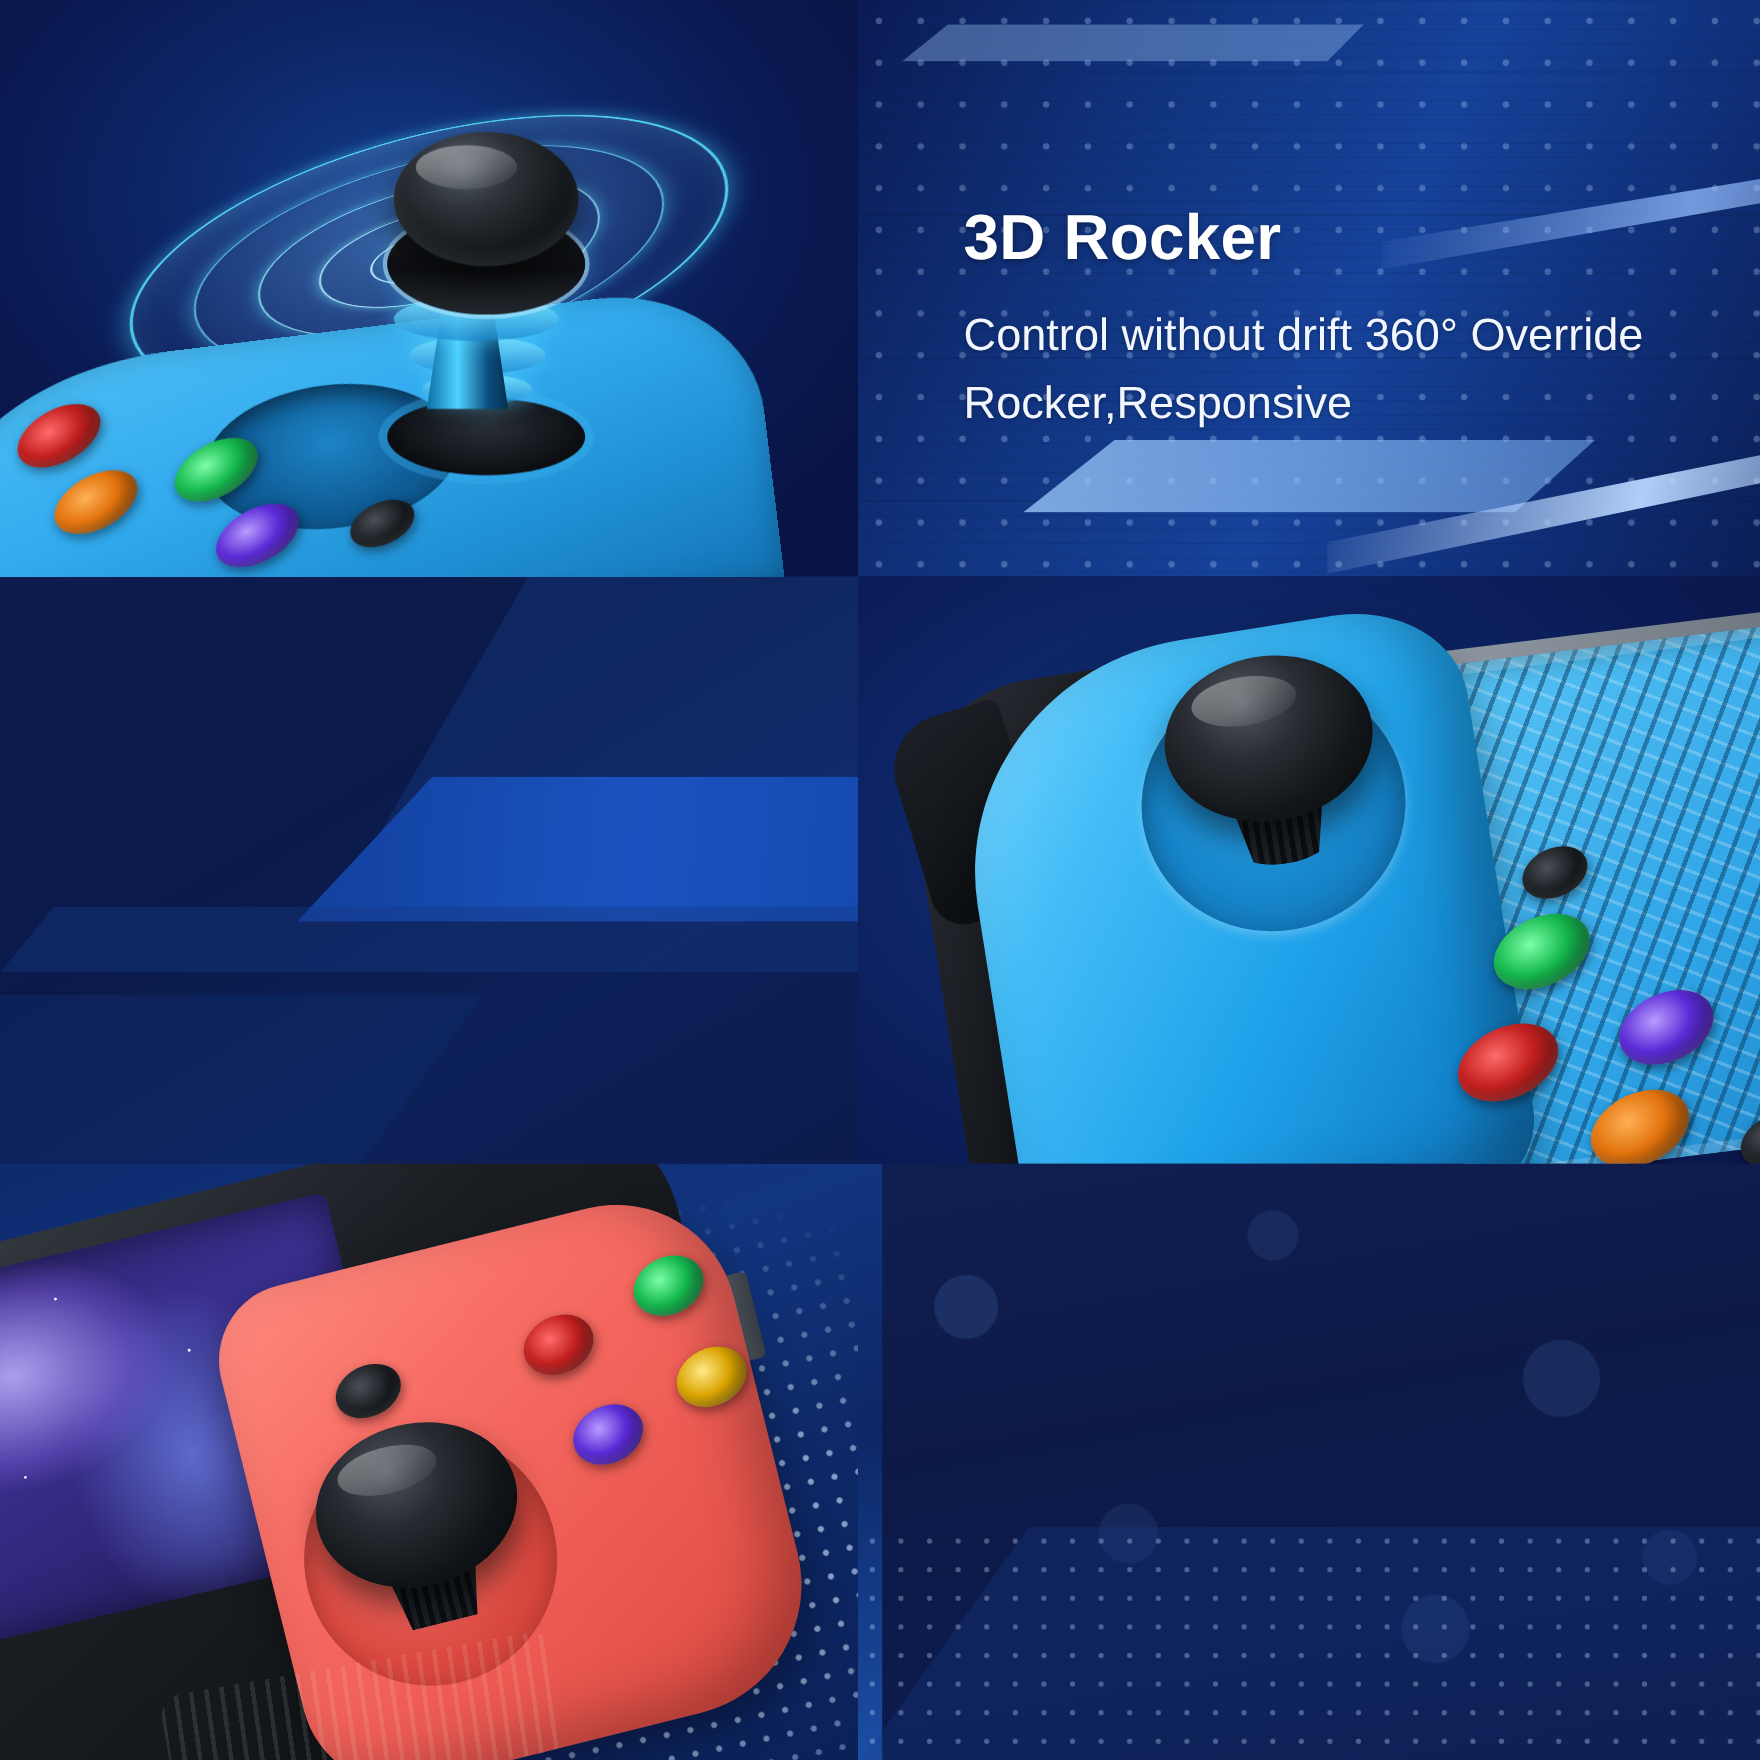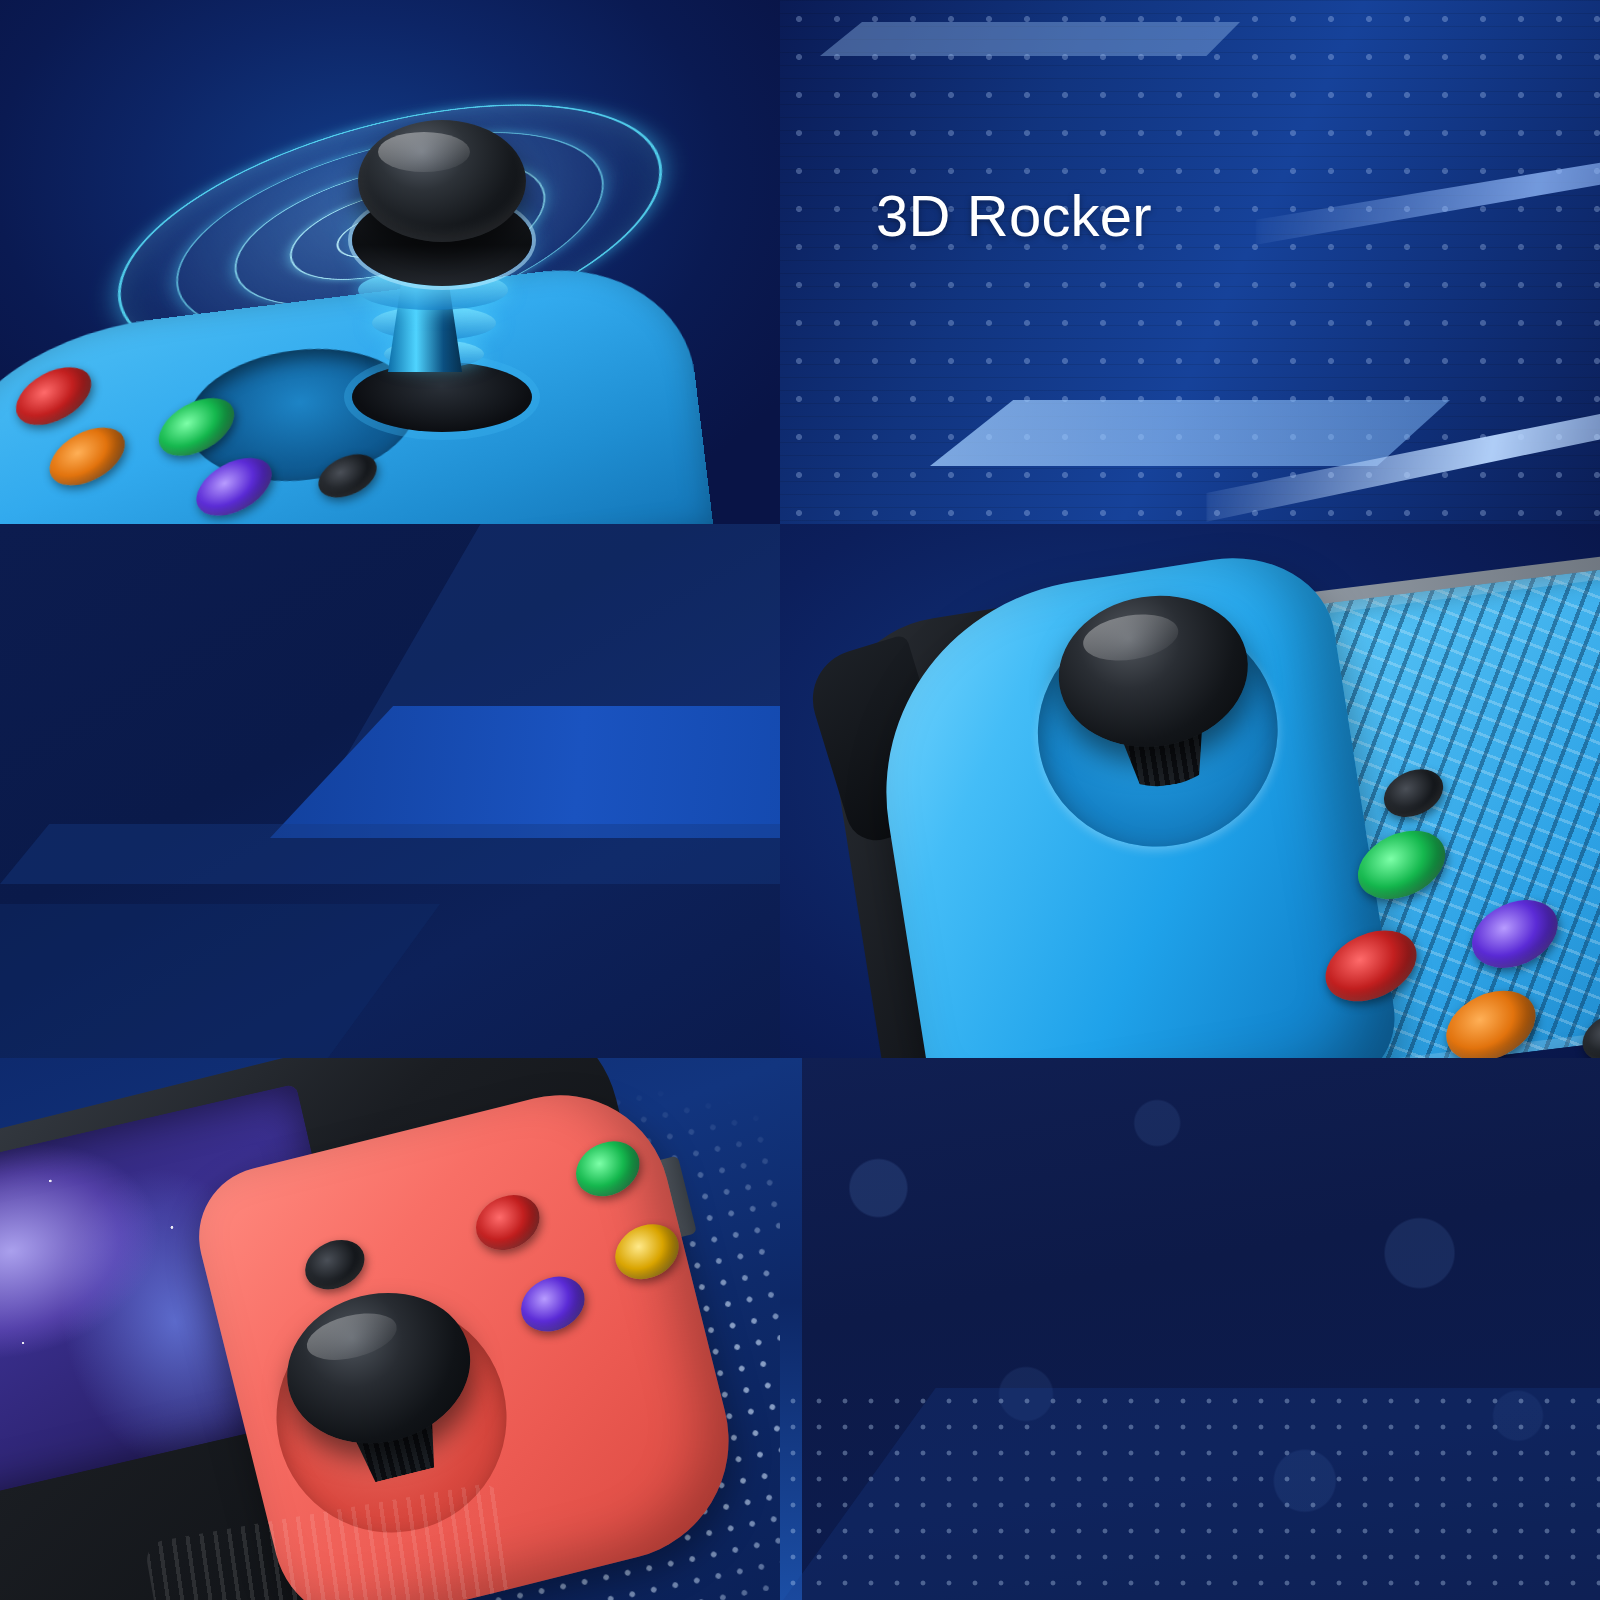--- a/index.html
+++ b/index.html
@@ -213,21 +213,21 @@
 
   
   .c-bord { background:linear-gradient(170deg,#101f52 0%,#0d1a48 40%,#0c1b4c 70%,#0a1640 100%); }
   .bord-facet { left:-60px; top:330px; width:980px; height:300px; background:rgba(25,62,140,.28);
     clip-path:polygon(22% 0,100% 0,100% 100%,0 100%); }
   .bord-edge { position:absolute; left:0; top:0; width:22px; height:100%;
     background:linear-gradient(180deg,#12357f,#0d2766 45%,#1b4ea5 100%); }
 
   
   .txt { position:absolute; z-index:5; }
-  .h-title { color:#ffffff; font-weight:normal; letter-spacing:.2px; text-shadow:0 2px 6px rgba(0,0,0,.35); }
+  .h-title { color:#ffffff; font-weight:bold; letter-spacing:.2px; text-shadow:0 2px 6px rgba(0,0,0,.35); }
   .h-body  { color:#f2f6ff; font-weight:normal; text-shadow:0 1px 4px rgba(0,0,0,.3); }
 
   .t-rocker { left:96px; top:186px; }
   .t-rocker .h-title { font-size:58px; line-height:1.05; }
   .t-rocker .h-body  { font-size:41px; line-height:1.52; margin-top:26px; width:680px; }
 </style>
 </head>
 <body>
 
 <div class="board">
@@ -265,20 +265,24 @@
     <div class="dotgrid"></div>
     <div class="scanlines"></div>
     <div class="band band-a"></div>
 
     <div class="band band-b"></div>
     <div class="streak streak-a"></div>
     <div class="streak streak-b"></div>
 
     <div class="txt t-rocker">
       <div class="h-title">3D Rocker</div>
+      <div class="h-body">
+        <div>Control without drift 360° Override</div>
+        <div>Rocker,Responsive</div>
+      </div>
     </div>
   </div>
 
   <div class="cell c-keys">
     <div class="facet facet-1"></div>
     <div class="facet facet-2"></div>
     <div class="facet facet-3"></div>
     <div class="facet facet-4"></div>
 
   </div>

